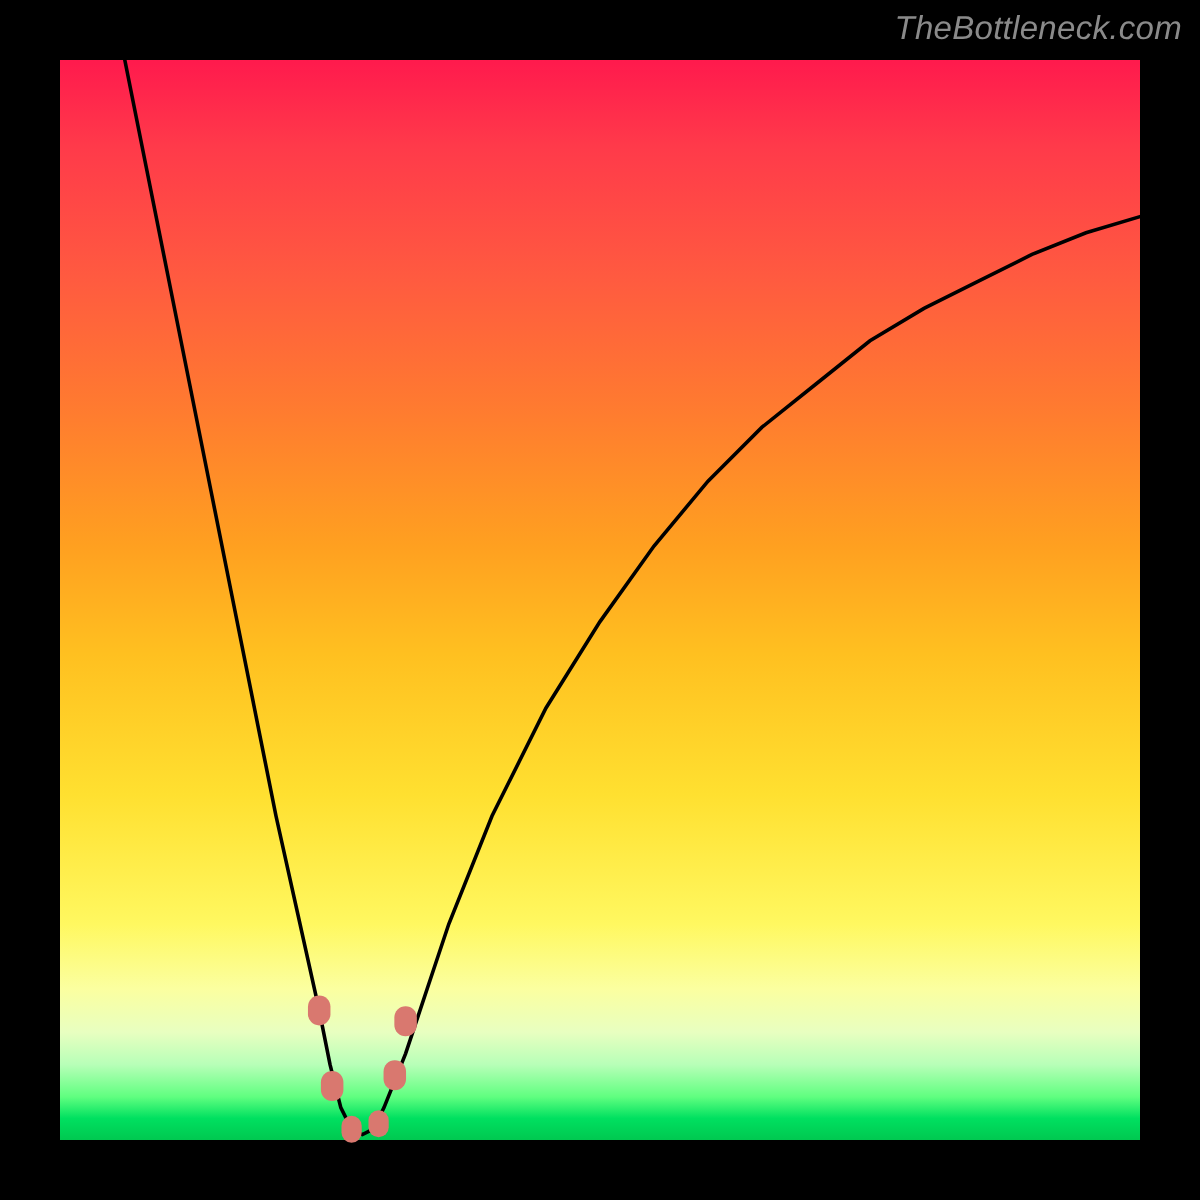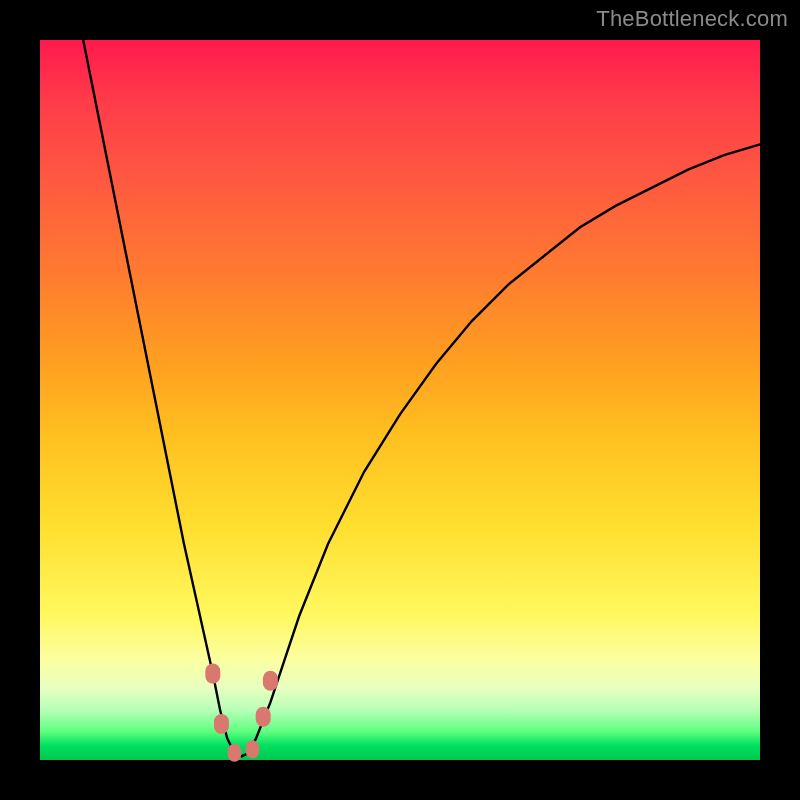--- a/index.html
+++ b/index.html
@@ -9,20 +9,21 @@
     height: 800px;
     overflow: hidden;
     background: #000;
     font-family: Arial, Helvetica, sans-serif;
   }
   .outer {
     position: relative;
     width: 800px;
     height: 800px;
     background: #000;
+    font-style: italic;
   }
   .plot {
     position: absolute;
     left: 40px;
     top: 40px;
     width: 720px;
     height: 720px;
     
     background: linear-gradient(
       to bottom,

